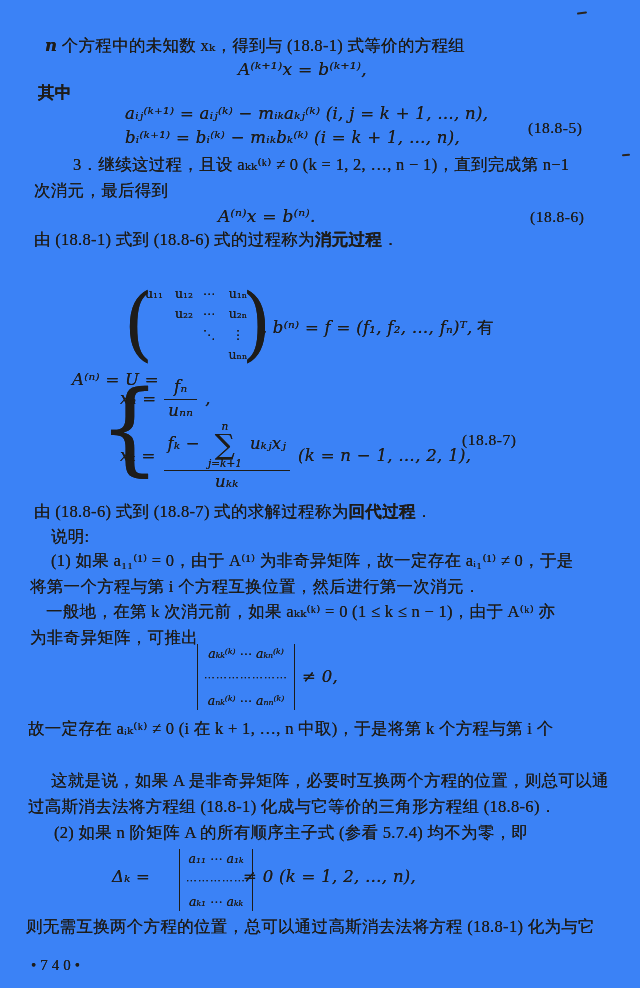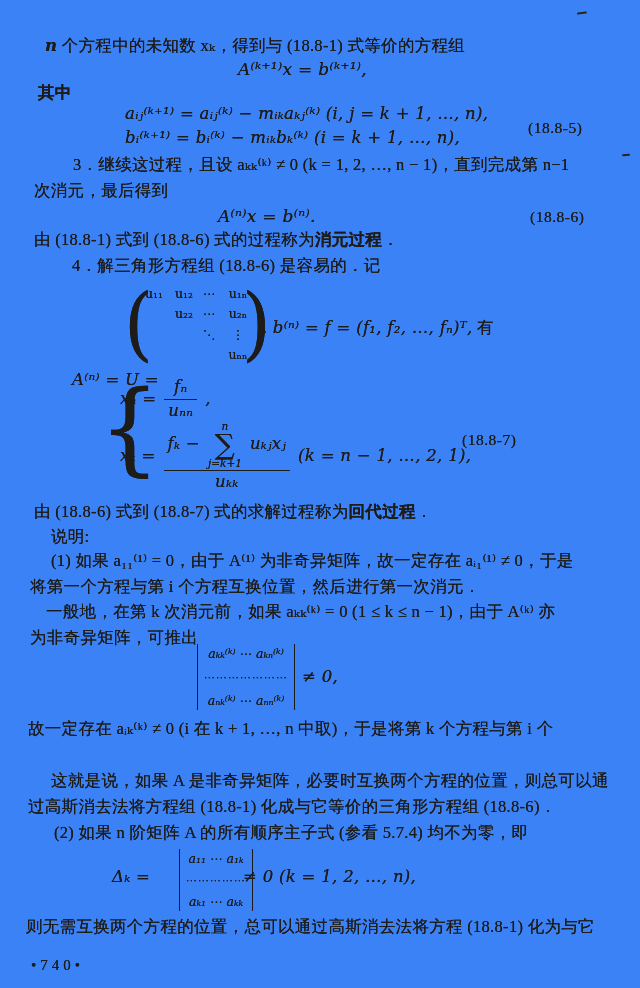--- a/index.html
+++ b/index.html
@@ -93,21 +93,20 @@
   <div class="t" style="left:73px; top:155px;">3．继续这过程，且设 aₖₖ⁽ᵏ⁾ ≠ 0 (k = 1, 2, …, n − 1)，直到完成第 n−1</div>
   <div class="t" style="left:34px; top:181px;">次消元，最后得到</div>
 
   <div class="t math" style="left:218px; top:206px; font-size:17px;">A⁽ⁿ⁾x = b⁽ⁿ⁾.</div>
   <div class="t lbl" style="left:530px; top:207px;">(18.8-6)</div>
 
   <div class="t" style="left:34px; top:230px;">
     <span>由 (18.8-1) 式到 (18.8-6) 式的过程称为</span><span class="term">消元过程</span><span>．</span>
   </div>
 
-  <div class="t" style="left:72px; top:256px;">4．解三角形方程组 (18.8-6) 是容易的．记</div>
 
   <div class="t math" style="left:72px; top:327px;margin-top:43px;">A⁽ⁿ⁾ = U =</div>
   <div class="bigdelim" style="left:124px; top:279px; font-size:74px; line-height:88px; transform:scaleY(1.08);">(</div>
   <div class="mgrid" style="left:138px; top:283px;">
     <span>u₁₁</span>
     <span>u₁₂</span>
     <span>⋯</span>
     <span>u₁ₙ</span>
     <span></span>
     <span>u₂₂</span>

